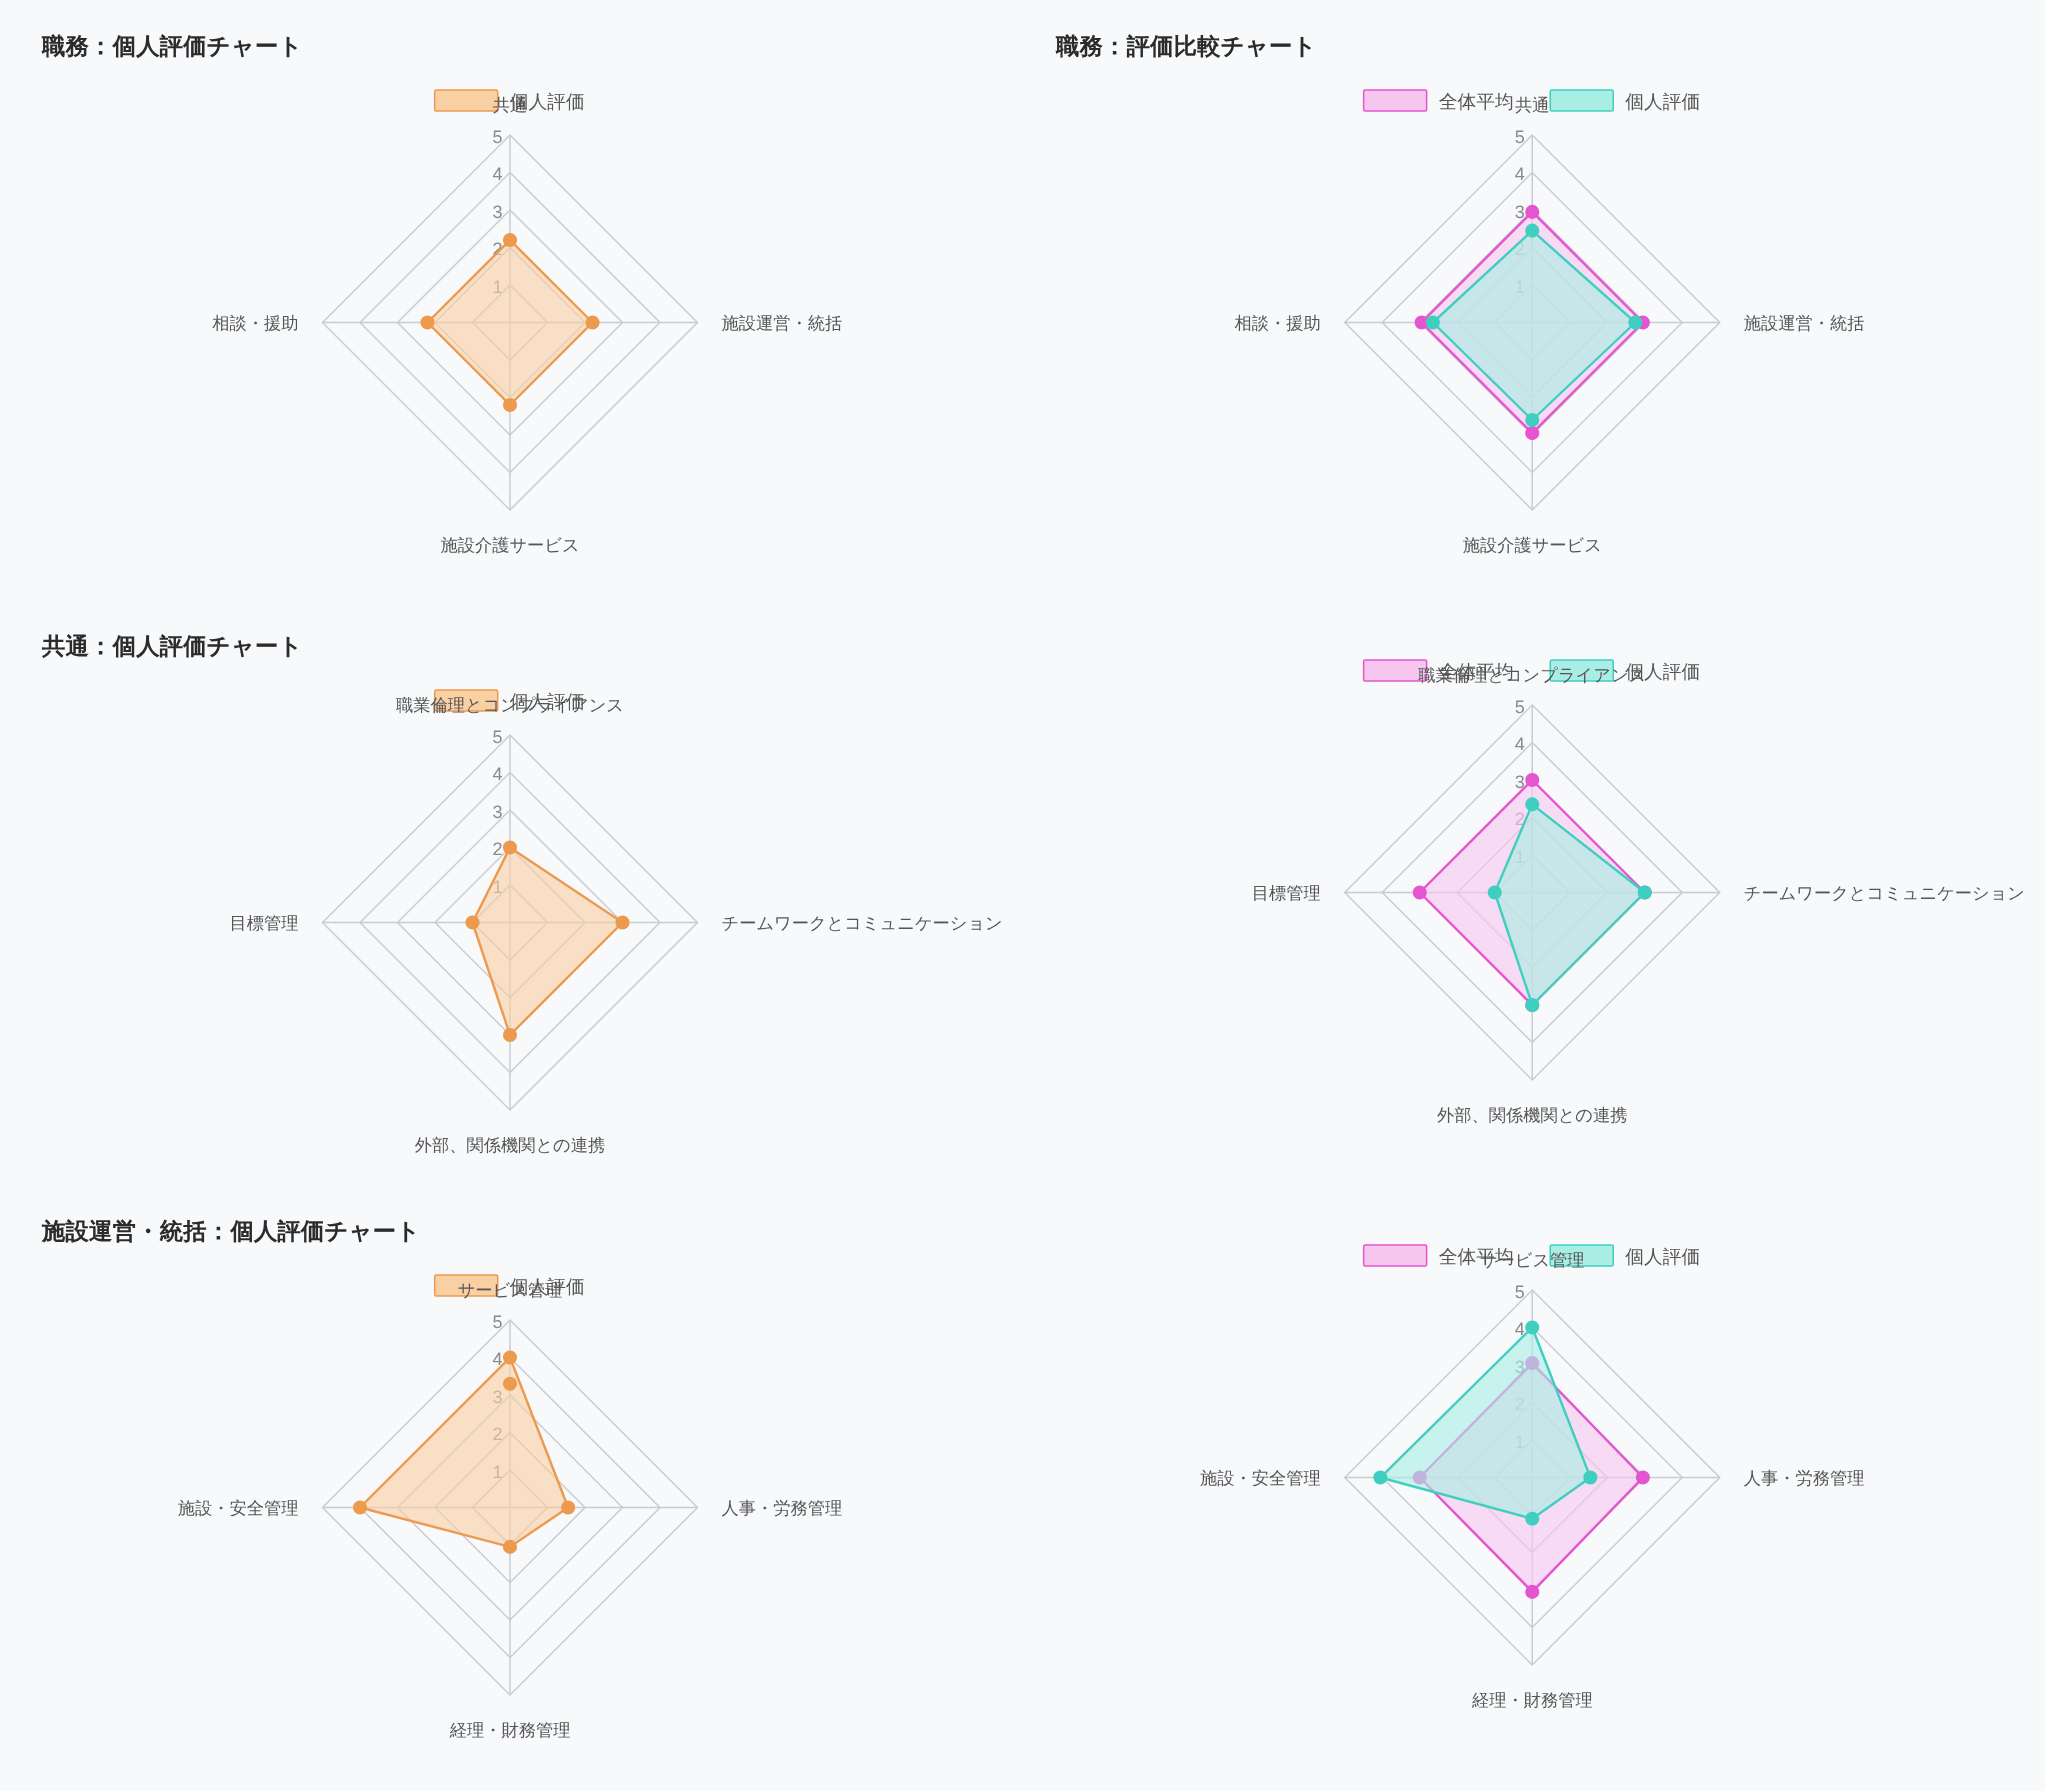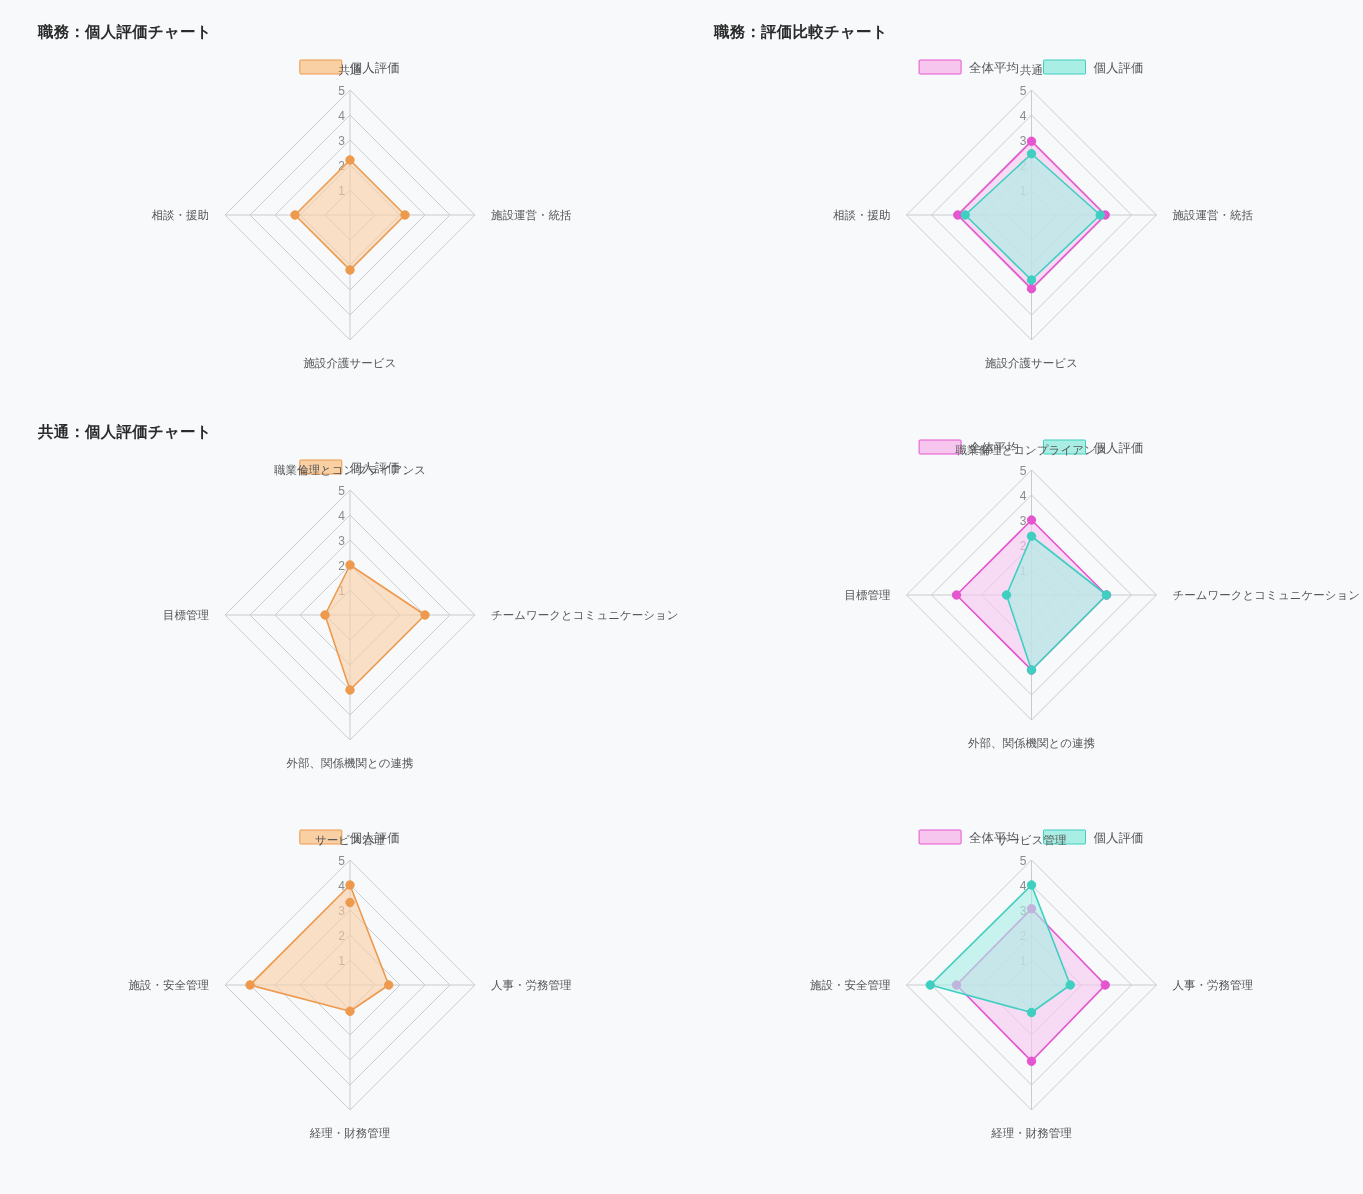--- a/index.html
+++ b/index.html
@@ -9,21 +9,20 @@
     width: 1363px; height: 1194px;
     background: #f7f9fb;
     font-family: "Liberation Sans", "DejaVu Sans", sans-serif;
     color: #333;
     overflow: hidden;
   }
   #page {
     width: 1087px; height: 1194px;
     background: #f7f9fb;
     position: relative;
-    padding-left: 10px;
   }
   .grid {
     display: grid;
     grid-template-columns: 680px 683px;
     grid-template-rows: 400px 390px 404px;
     width: 1363px; height: 1194px;
   }
   .card {
     position: relative;
     padding: 22px 0 0 0;
@@ -236,20 +235,21 @@
               <text x="341.50" y="32.00" text-anchor="middle" font-size="11.5" fill="#555555" font-family="&quot;Liberation Sans&quot;,&quot;DejaVu Sans&quot;,sans-serif">職業倫理とコンプライアンス</text>
               <text x="482.50" y="177.00" text-anchor="start" font-size="11.5" fill="#555555" font-family="&quot;Liberation Sans&quot;,&quot;DejaVu Sans&quot;,sans-serif">チームワークとコミュニケーション</text>
               <text x="341.50" y="325.00" text-anchor="middle" font-size="11.5" fill="#555555" font-family="&quot;Liberation Sans&quot;,&quot;DejaVu Sans&quot;,sans-serif">外部、関係機関との連携</text>
               <text x="200.50" y="177.00" text-anchor="end" font-size="11.5" fill="#555555" font-family="&quot;Liberation Sans&quot;,&quot;DejaVu Sans&quot;,sans-serif">目標管理</text>
             </g>
           </svg>
       </div>
     </div>
 
     <div class="card">
+      <h2 class="card-title">施設運営・統括：個人評価チャート</h2>
       <div class="chart-wrap">
         <svg class="chart-svg" width="680" height="355" viewBox="0 0 680 355">
             <g>
               <rect x="289.8" y="18" width="42" height="14" rx="1" fill="#f9cfa4" stroke="#ed9a4e" stroke-width="1"></rect>
               <text x="339.8" y="30" font-size="12.5" fill="#555555" font-family="&quot;Liberation Sans&quot;,&quot;DejaVu Sans&quot;,sans-serif">個人評価</text>
             </g>
             <g>
               <polygon points="340.00,148.00 365.00,173.00 340.00,198.00 315.00,173.00" fill="none" stroke="#c9ccd1" stroke-width="1"></polygon>
               <polygon points="340.00,123.00 390.00,173.00 340.00,223.00 290.00,173.00" fill="none" stroke="#c9ccd1" stroke-width="1"></polygon>
               <polygon points="340.00,98.00 415.00,173.00 340.00,248.00 265.00,173.00" fill="none" stroke="#c9ccd1" stroke-width="1"></polygon>

